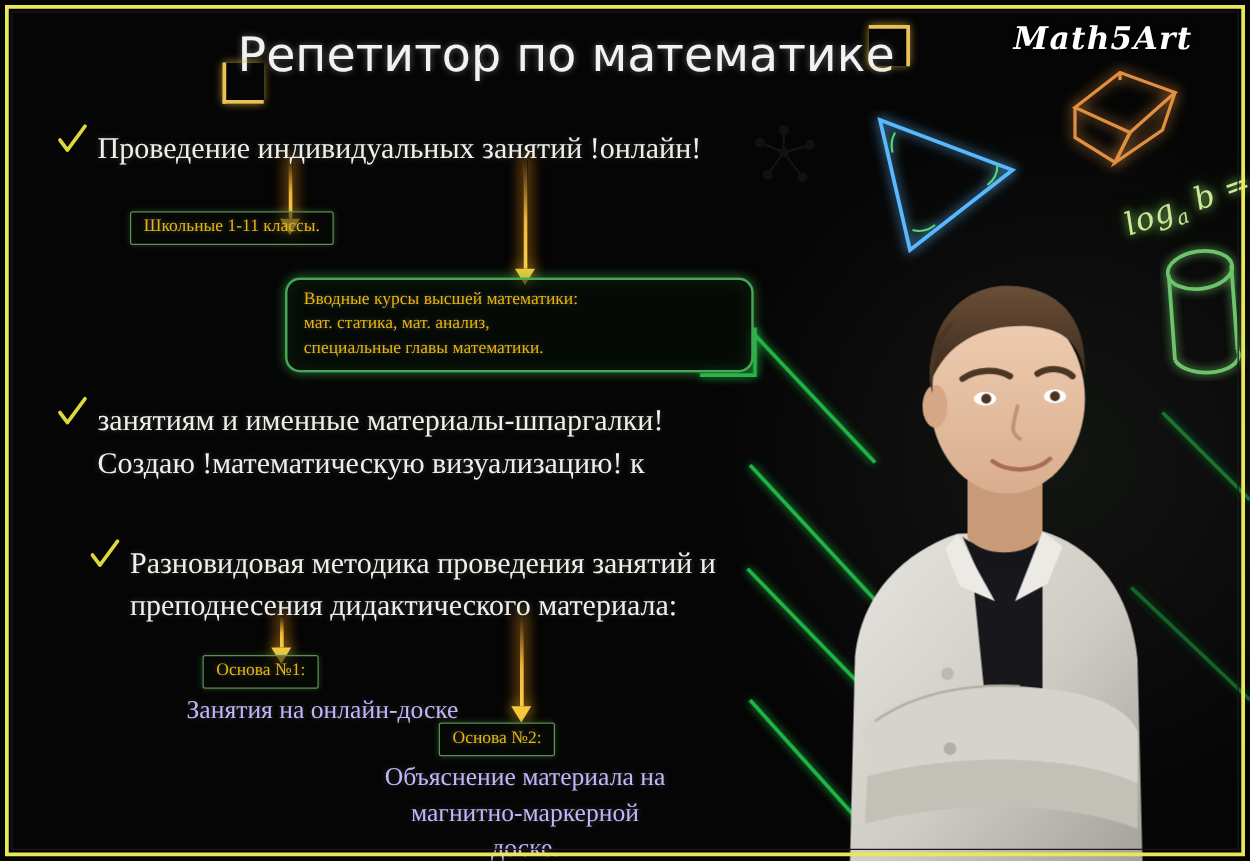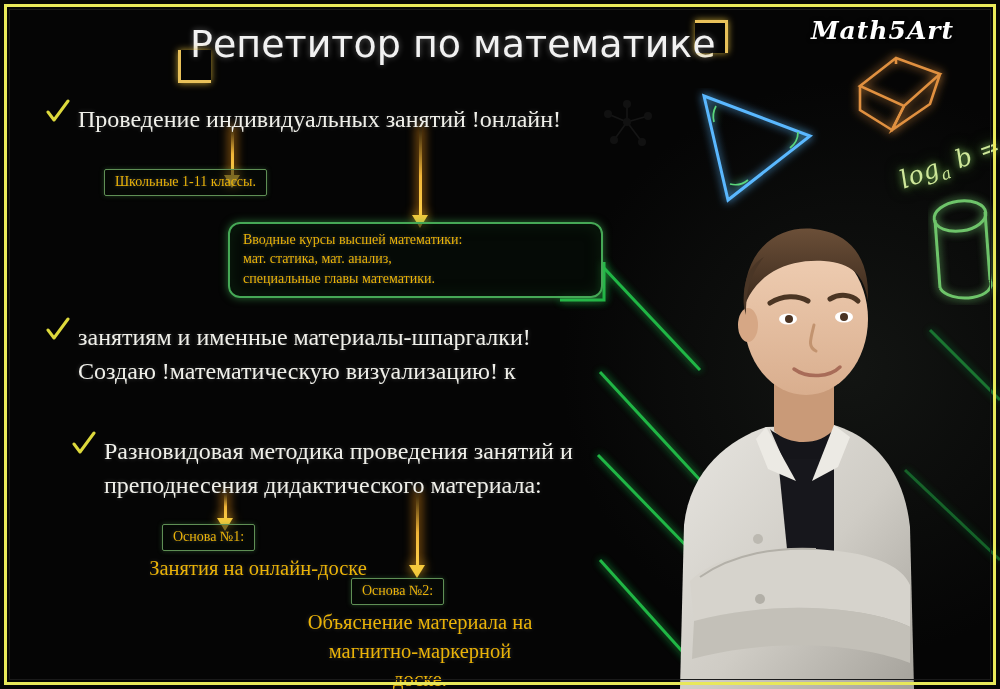--- a/index.html
+++ b/index.html
@@ -159,21 +159,21 @@
     border: 1.5px solid #5f8f55;
     padding: 2px 10px 4px 10px;
     background: rgba(6,12,6,0.5);
     box-shadow: 0 0 5px rgba(80,160,80,.35);
   }
 
   
   .caption {
     position: absolute;
     z-index: 25;
-    color: #eab308;
+    color: #c4b5fd;
     font-size: 20.5px;
     line-height: 1.40;
     text-align: center;
     text-shadow: 0 0 5px rgba(255,255,255,.2);
   }
 
   
   .arrow {
     position: absolute;
     z-index: 20;

